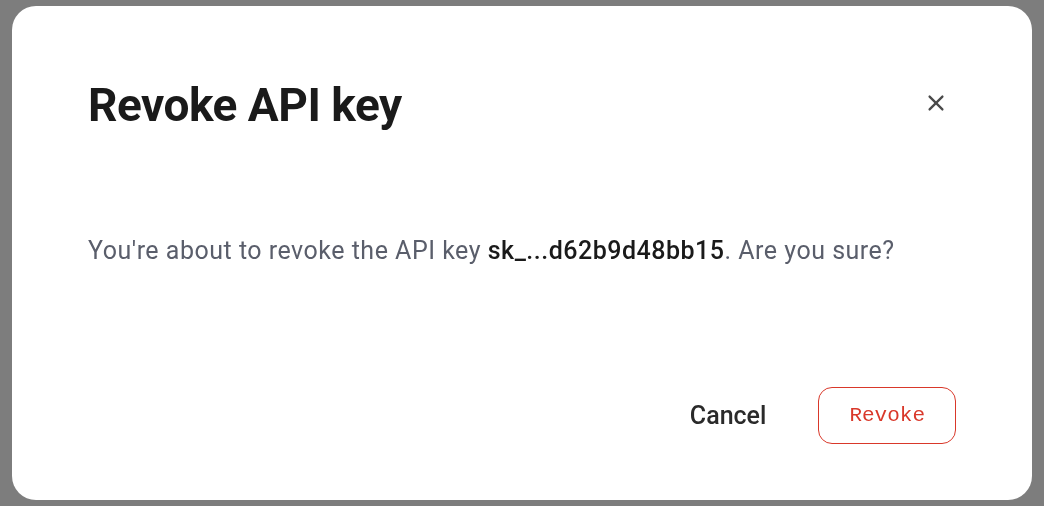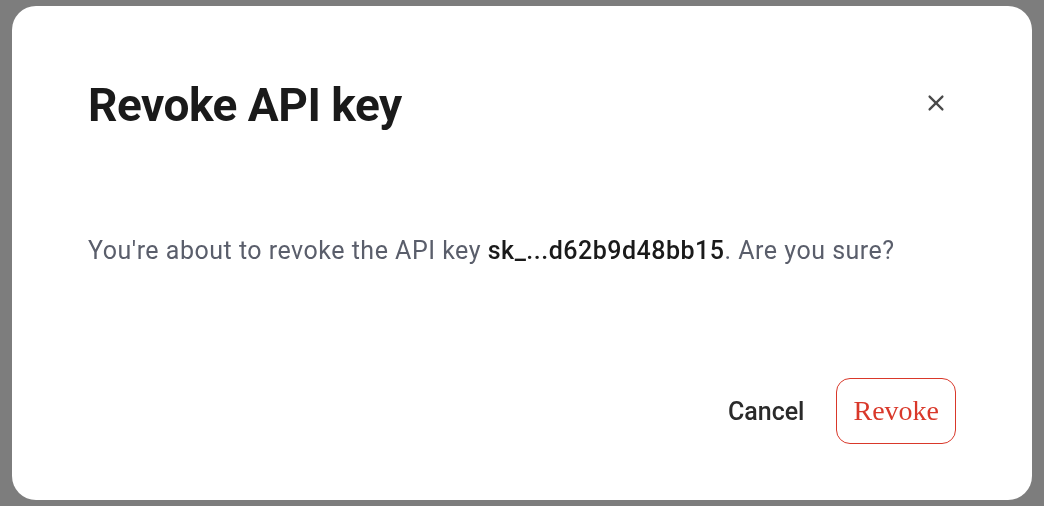--- a/index.html
+++ b/index.html
@@ -61,42 +61,42 @@
       color: #1a1a1a;
       font-weight: 500;
       text-align: center;
     }
     .modal-footer {
       position: absolute;
       bottom: 56px;
       right: 76px;
       display: flex;
       align-items: center;
-      gap: 32px;
+      gap: 52px;
     }
     .cancel-btn {
       background: none;
       border: none;
       font-size: 25px;
       color: #2a2a2a;
       font-weight: 500;
       cursor: pointer;
       padding: 0;
       font-family: inherit;
     }
     .revoke-btn {
       background: #ffffff;
       border: 1.5px solid #d9382a;
       color: #d9382a;
-      font-size: 28px;
+      font-size: 21px;
       font-weight: 500;
-      padding: 16px 16px;
+      padding: 16px 30px;
       border-radius: 14px;
       cursor: pointer;
-      font-family: Liberation Serif, serif;
+      font-family: Liberation Mono, monospace;
     }
   </style>
 </head>
 <body>
 
 <div class="modal">
   <h1 class="modal-title">Revoke API key</h1>
 
   <button class="close-btn">
     <span>

